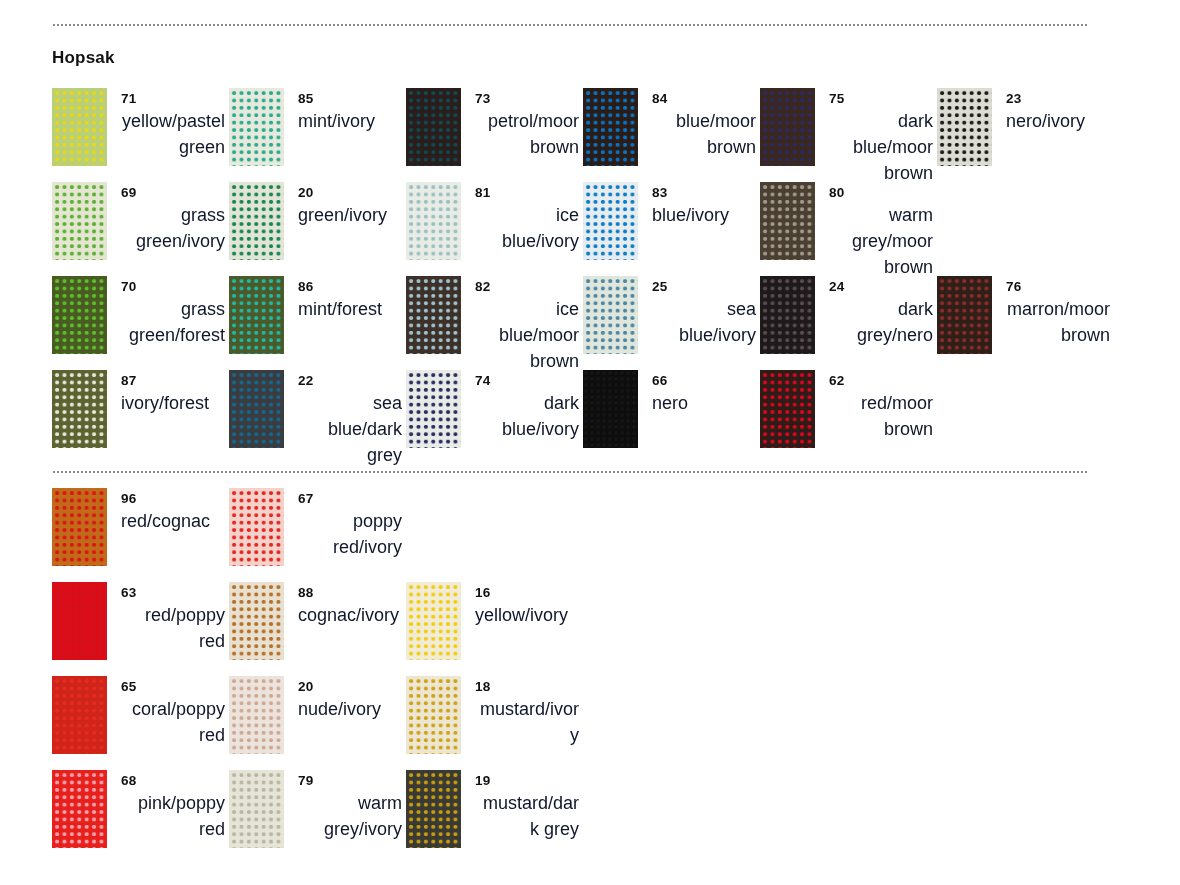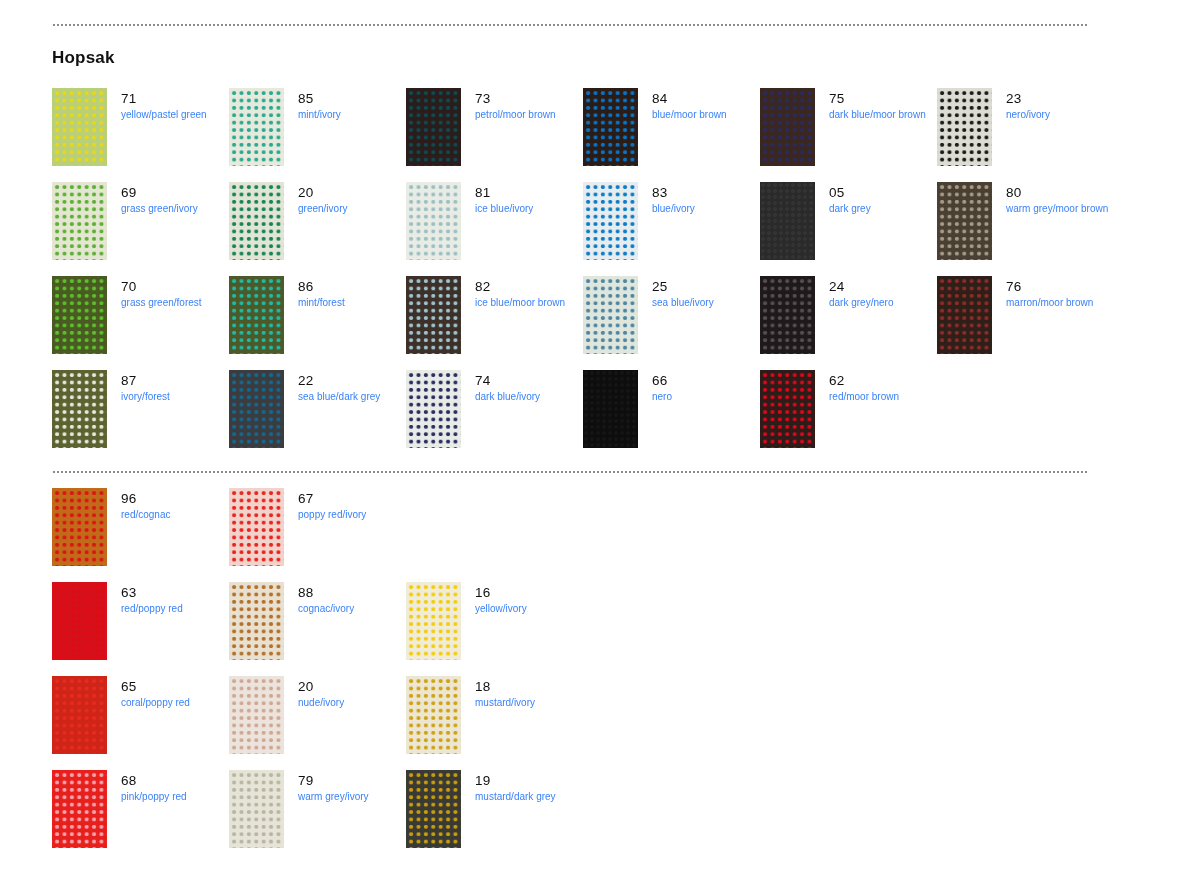--- a/index.html
+++ b/index.html
@@ -112,30 +112,30 @@
     background-position: 3px 3px;
   }
 
   .labels {
     padding-left: 14px;
     padding-top: 2px;
     min-width: 0;
   }
   .code {
     font-size: 13.5px;
-    font-weight: 400;
+    font-weight: 700;
     line-height: 1.35;
     color: #111111;
     letter-spacing: 0.2px;
   }
   .name {
-    font-size: 10px;
+    font-size: 18px;
     font-weight: 400;
     line-height: 1.45;
-    color: #3b82f6;
+    color: #0f172a;
     max-width: 104px;
     word-wrap: break-word;
     text-align: right;
   }
 </style>
 </head>
 <body>
 
 <div class="page">
 
@@ -211,27 +211,20 @@
           </div>
         </div>
         <div class="cell">
           <div class="swatch" style="--warp: #0b7ec4; --weft: #e6ecef; background-color: rgb(230, 236, 239);"></div>
           <div class="labels">
             <div class="code">83</div>
             <div class="name">blue/ivory</div>
           </div>
         </div>
         <div class="cell">
-          <div class="swatch solid" style="--warp: #333333; --weft: #2a2a2a; background-color: rgb(42, 42, 42);"></div>
-          <div class="labels">
-            <div class="code">05</div>
-            <div class="name">dark grey</div>
-          </div>
-        </div>
-        <div class="cell">
           <div class="swatch" style="--warp: #a59a86; --weft: #4a3f33; background-color: rgb(74, 63, 51);"></div>
           <div class="labels">
             <div class="code">80</div>
             <div class="name">warm grey/moor brown</div>
           </div>
         </div>
       </div>
       <div class="grid-row">
         <div class="cell">
           <div class="swatch" style="--warp: #5cc02a; --weft: #4a5a23; background-color: rgb(74, 90, 35);"></div>

